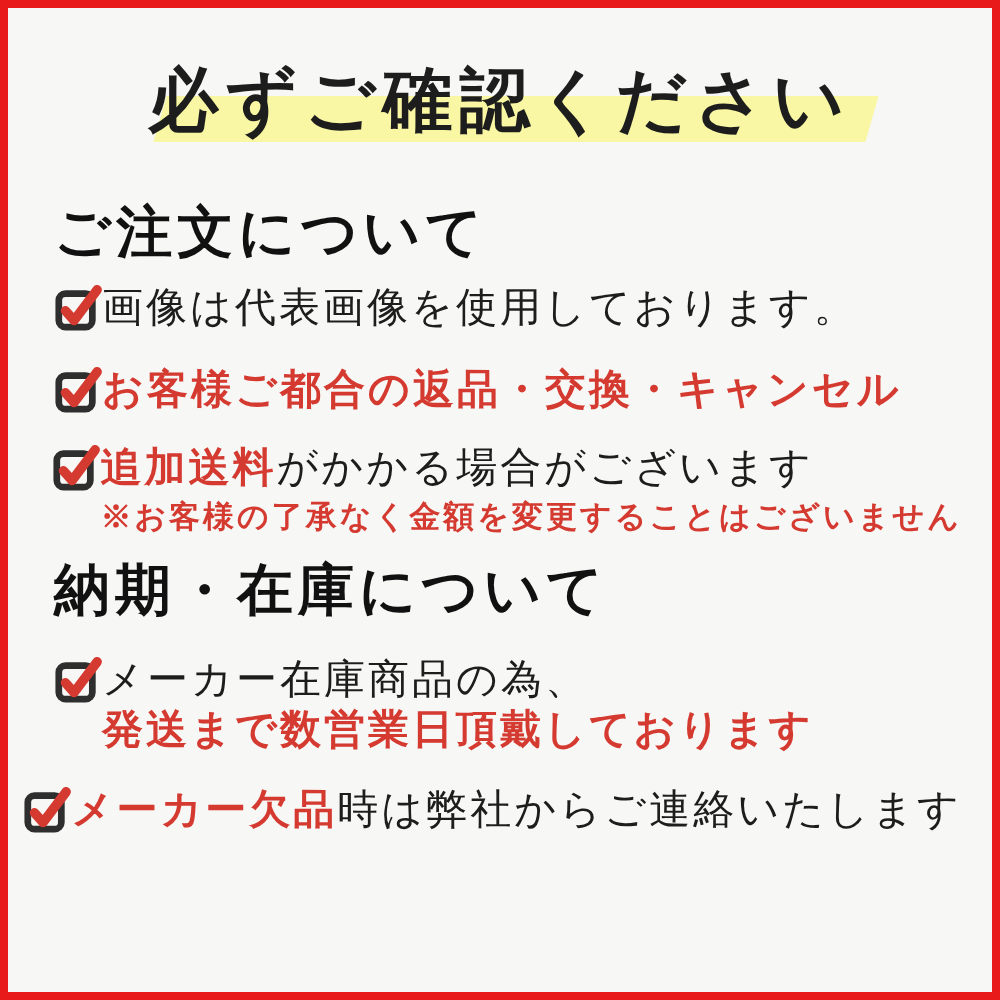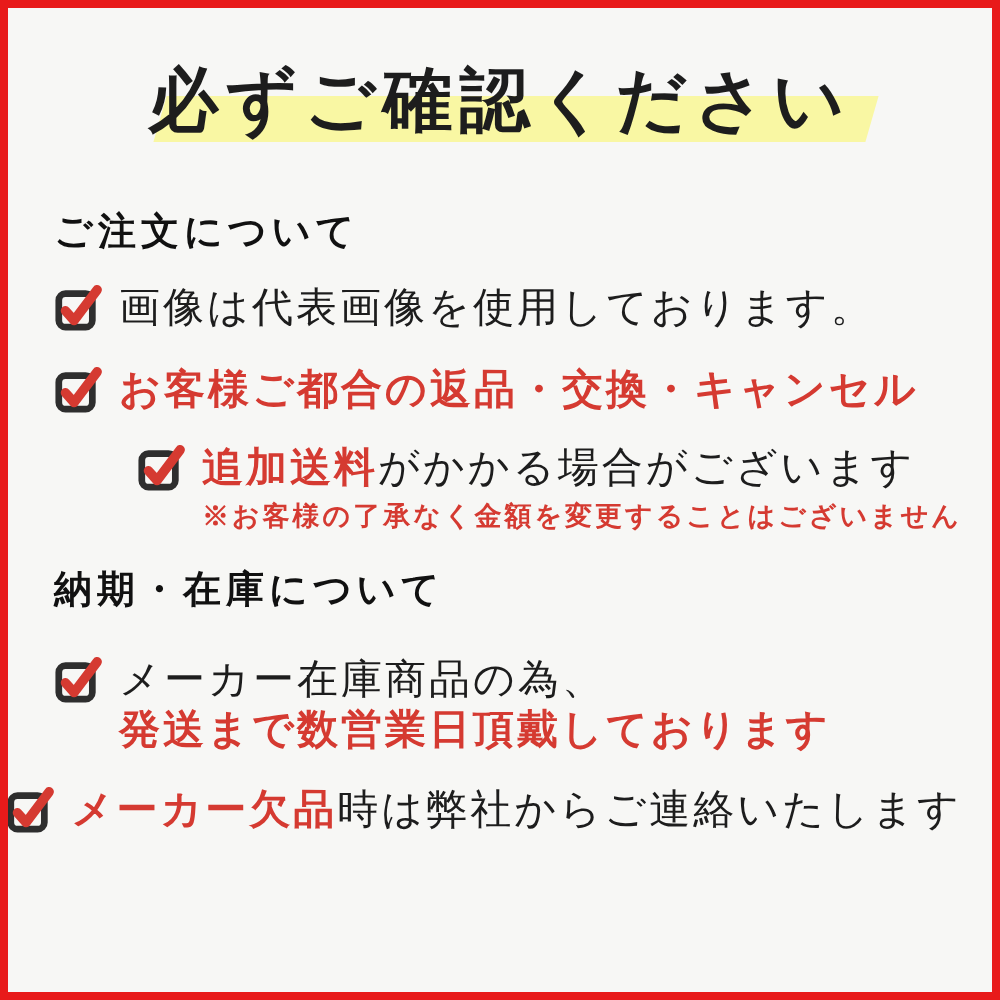--- a/index.html
+++ b/index.html
@@ -44,33 +44,33 @@
     letter-spacing:7px;
     color:var(--ink);
     line-height:96px;
     white-space:nowrap;
   }
   .content{
     padding:0 30px 0 46px;
   }
   .section-heading{
     margin:0;
-    font-size:38px;
+    font-size:56px;
     line-height:62px;
     font-weight:bold;
     letter-spacing:5px;
     color:#111;
     white-space:nowrap;
   }
   .section-heading.first{margin-top:48px;}
   .section-heading.second{margin-top:26px;}
   .item{
     display:flex;
     align-items:flex-start;
-    gap:19px;
+    gap:2px;
   }
   .item.i1{margin-top:20px;}
   .item.i2{margin-top:32px;}
   .item.i3{margin-top:28px;justify-content:flex-end;}
   .item.i4{margin-top:34px;}
   .item.i5{margin-top:30px;justify-content:flex-end;}
   .checkbox{
     flex:0 0 46px;
     width:46px;height:48px;
     margin-top:2px;
@@ -80,21 +80,21 @@
     font-size:41px;
     line-height:50px;
     letter-spacing:3px;
     color:var(--ink);
     white-space:nowrap;
   }
   .seg-black{color:var(--ink);font-weight:normal;}
   .seg-red{color:var(--red-text);font-weight:bold;}
   .note{
     margin-top:8px;
-    font-size:27px;
+    font-size:31px;
     line-height:32px;
     letter-spacing:3px;
     font-weight:bold;
     color:var(--red-text);
   }
 </style>
 </head>
 <body>
 
 <div class="frame">

